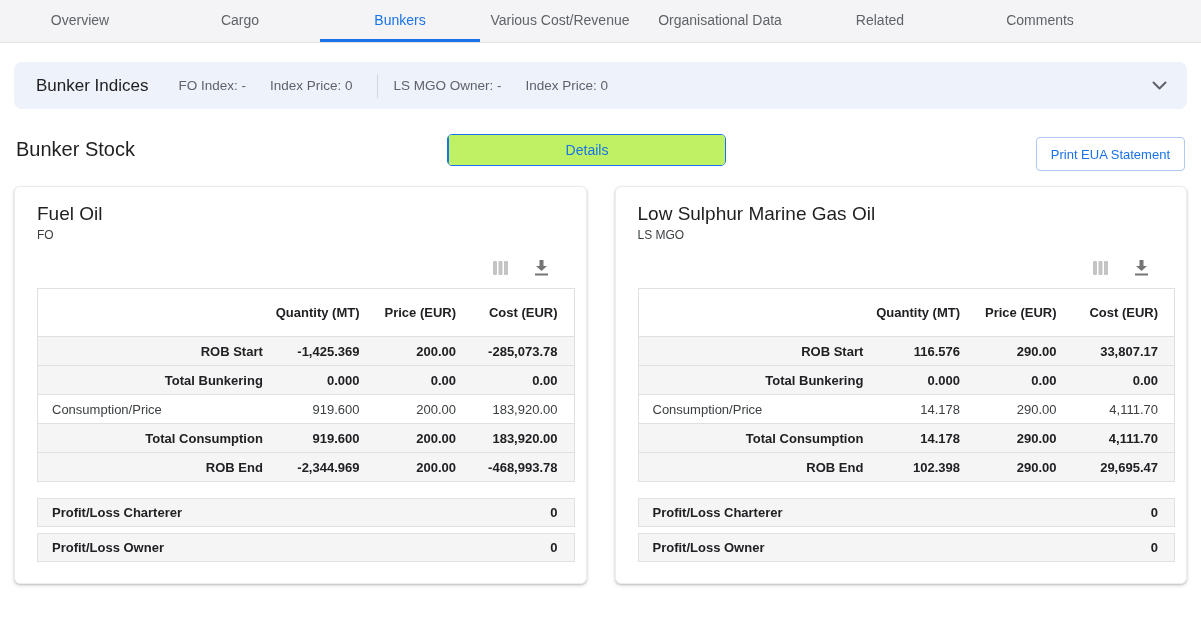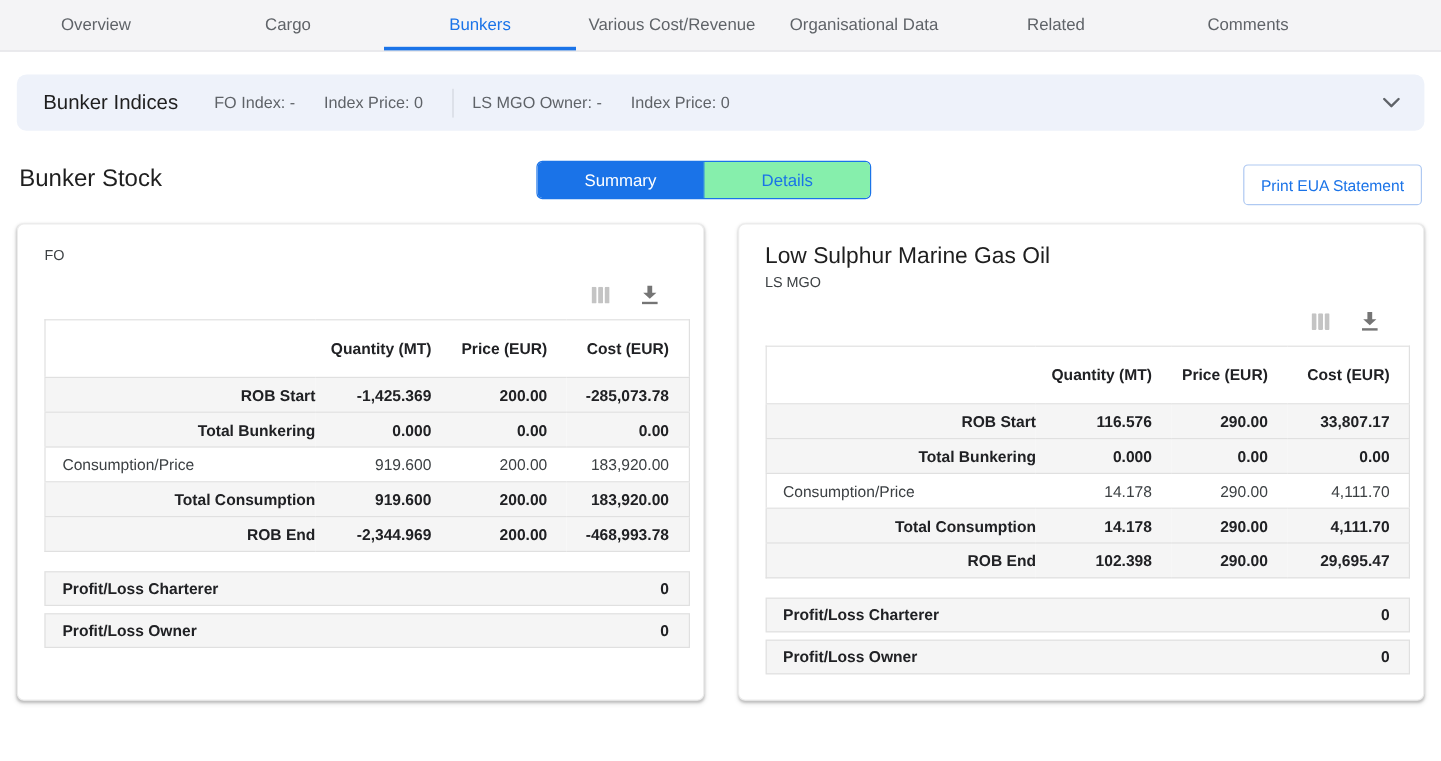--- a/index.html
+++ b/index.html
@@ -21,21 +21,21 @@
   .indices-chevron { margin-left:auto; display:flex; align-items:center; cursor:pointer; }
 
   
   .stock-header { position:relative; margin:25px 16px 0 16px; height:34px; }
   .stock-title { position:absolute; left:0; top:4px; font-size:20px; color:#1f1f1f; }
   .toggle-group { position:absolute; left:431px; top:0; display:flex; height:32px; width:279px;
                   border:1px solid #1a73e8; border-radius:5px; overflow:hidden; background:#fff; }
   .toggle-btn { flex:1; display:flex; align-items:center; justify-content:center;
                 font-size:14px; cursor:pointer; }
   .toggle-btn.active { background:#1a73e8; color:#fff; }
-  .toggle-btn.inactive { background:#86efac; color:#1a73e8; border-left:1px solid #1a73e8; }
+  .toggle-btn.inactive { background:#bef264; color:#1a73e8; border-left:1px solid #1a73e8; }
   .print-btn { position:absolute; right:0; top:3px; height:26px; padding:16px 14px;
                border:1px solid #afc9f2; border-radius:4px; background:#fff; color:#1a73e8;
                font-size:13px; font-family:"Liberation Sans", sans-serif; cursor:pointer;
                display:flex; align-items:center; }
 
   
   .cards { display:flex; gap:28px; margin:18px 14px 0 14px; }
   .card { flex:1; background:#fff; border-radius:6px; padding:16px 11px 13px 22px;
           box-shadow:0 1px 2px rgba(0,0,0,0.18), 0 2px 4px rgba(0,0,0,0.10);
           border:1px solid #ececec; height:398px; }
@@ -91,29 +91,29 @@
   <span class="indices-chevron">
     <svg width="15" height="9" viewBox="0 0 15 9">
         <path d="M1.5 1.5l6 6 6-6" stroke="#5f6368" stroke-width="2" fill="none" stroke-linecap="round" stroke-linejoin="round"></path>
       </svg>
   </span>
 </div>
 
 <div class="stock-header">
   <div class="stock-title">Bunker Stock</div>
   <div class="toggle-group">
-    <div class="toggle-btn active">Summary</div>
     <div class="toggle-btn inactive">Details</div>
   </div>
   <button class="print-btn">Print EUA Statement</button>
 </div>
 
 <div class="cards">
 
   <div class="card">
+    <div class="card-title">Fuel Oil</div>
     <div class="card-code">FO</div>
     <div class="card-icons">
       <span class="icon-btn">
         <svg width="15" height="14" viewBox="0 0 15 14">
             <g fill="#c4c4c4">
               <rect x="0" y="0" width="4" height="14" rx="1"></rect>
               <rect x="5.5" y="0" width="4" height="14" rx="1"></rect>
               <rect x="11" y="0" width="4" height="14" rx="1"></rect>
             </g>
           </svg>

